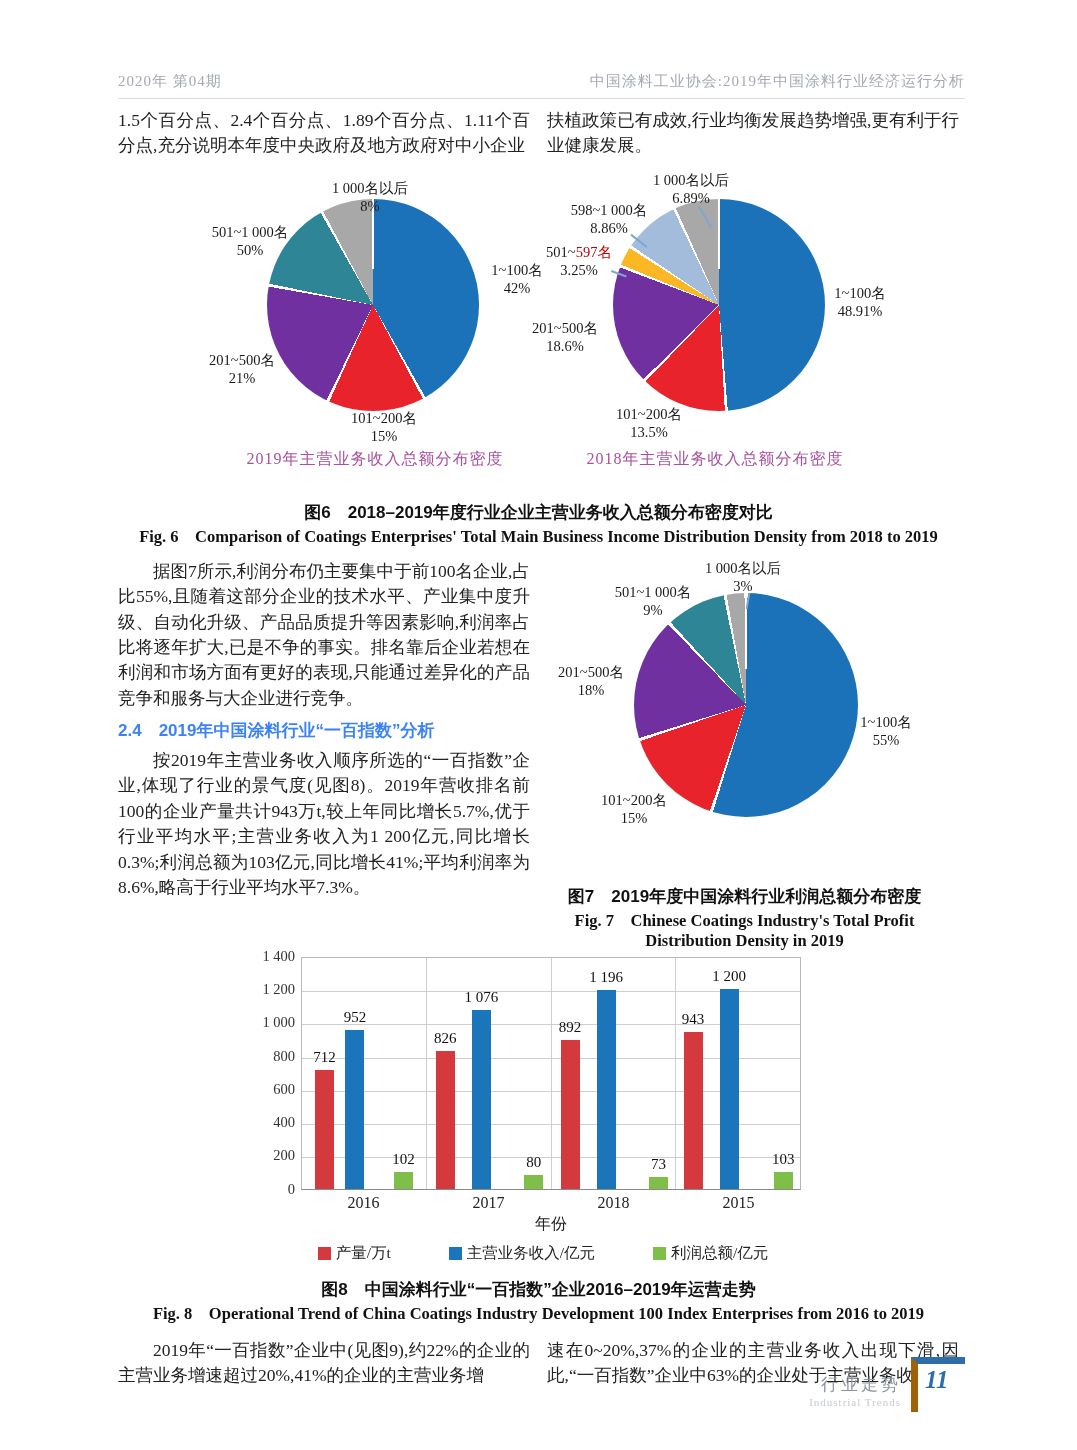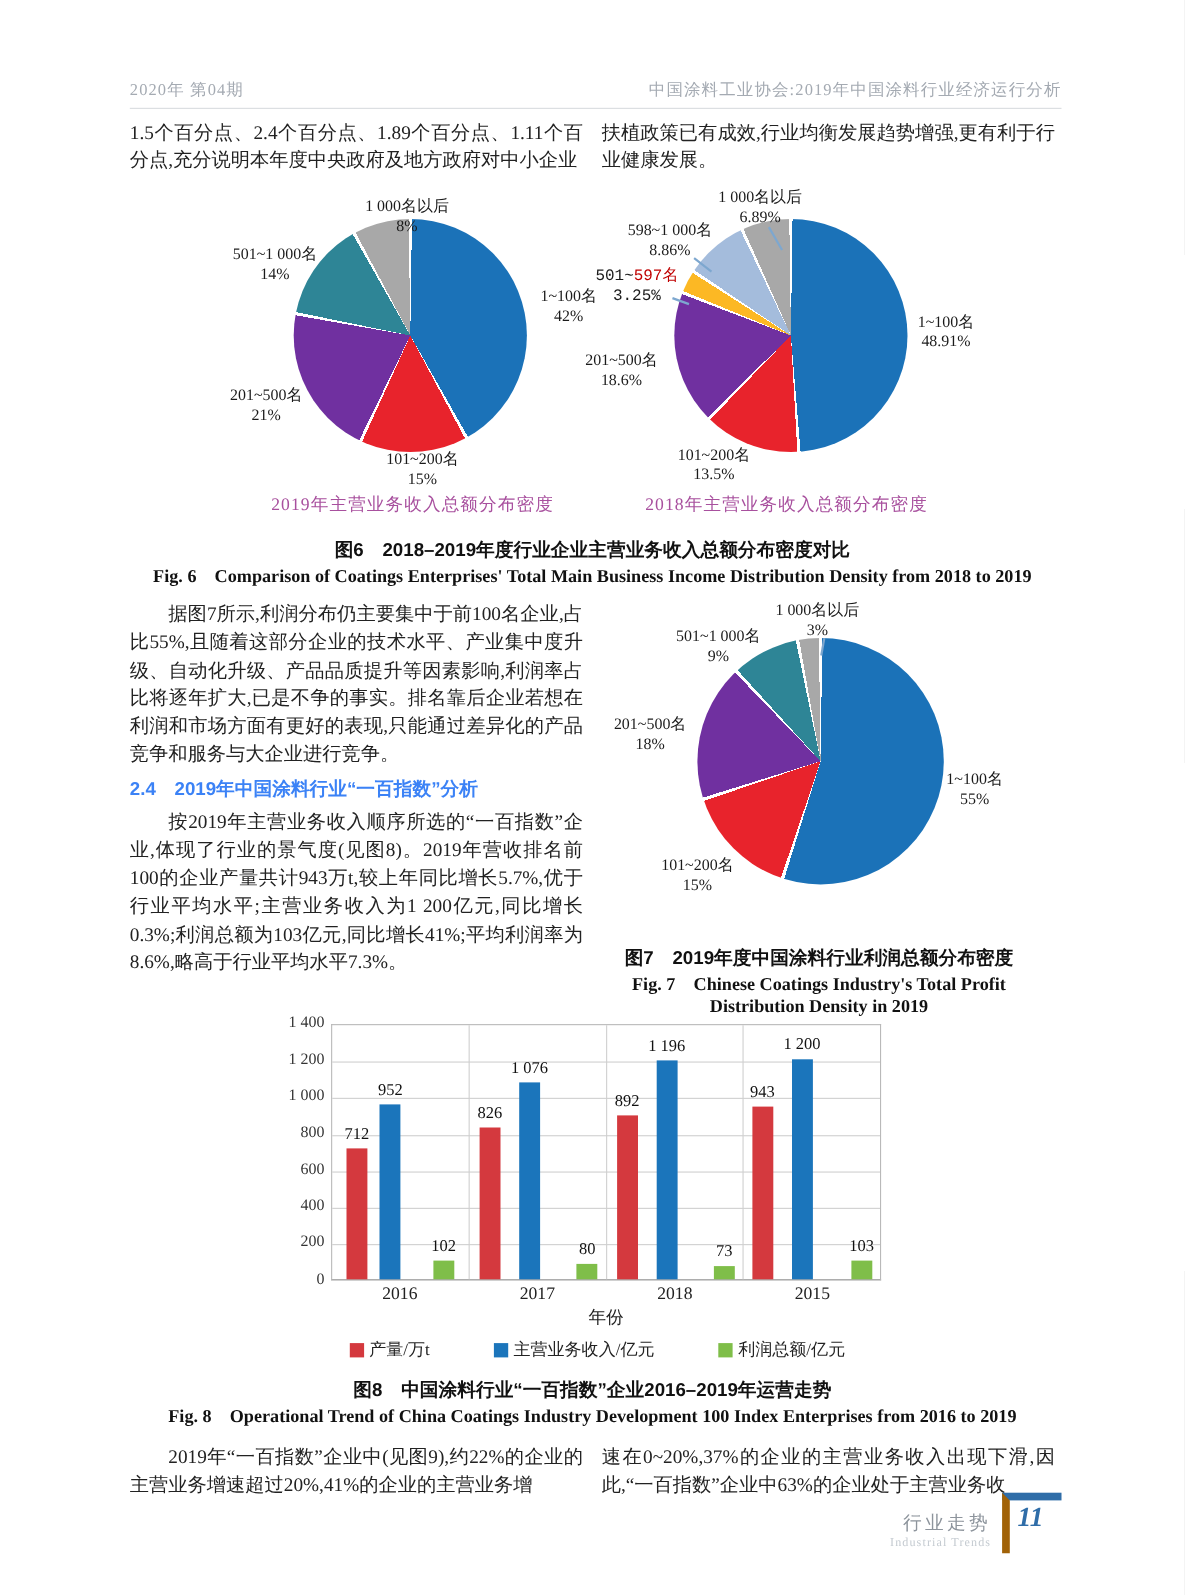--- a/index.html
+++ b/index.html
@@ -29,21 +29,21 @@
   .pie-lbl{
     position:absolute; transform:translate(-50%,-50%); text-align:center;
     font-size:14.5px; line-height:1.25; white-space:nowrap; color:#1a1a1a;
   }
   .pie-cap{
     position:absolute; transform:translateX(-50%); white-space:nowrap;
     font-size:16px; color:#a8509e; letter-spacing:1px;
   }
   .leader{position:absolute; width:1.5px; background:#7da7cf;}
   .figcap-cn{
-    margin-top:11px; text-align:center; font-weight:bold; font-size:17px;
+    margin-top:24px; text-align:center; font-weight:bold; font-size:17px;
     font-family:"Liberation Sans","DejaVu Sans",sans-serif; color:#111;
   }
   .figcap-en{
     margin-top:3px; text-align:center; font-weight:bold; font-size:16.5px; color:#111;
   }
   .sec-head{
     margin:8px 0 6px 0; font-family:"Liberation Sans","DejaVu Sans",sans-serif;
     font-weight:bold; font-size:17px; color:#3b82f6;
   }
   .mid-row{display:flex; margin-top:12px;}
@@ -107,38 +107,38 @@
 
       <div class="pie-block pb1">
         <div class="pie" style="left: 149px; top: 30px; width: 212px; height: 212px; background: conic-gradient(rgb(255, 255, 255) 0deg, rgb(255, 255, 255) 0.8deg, rgb(27, 114, 184) 0.8deg, rgb(27, 114, 184) 150.4deg, rgb(255, 255, 255) 150.4deg, rgb(255, 255, 255) 151.2deg, rgb(255, 255, 255) 151.2deg, rgb(255, 255, 255) 152deg, rgb(232, 35, 44) 152deg, rgb(232, 35, 44) 204.4deg, rgb(255, 255, 255) 204.4deg, rgb(255, 255, 255) 205.2deg, rgb(255, 255, 255) 205.2deg, rgb(255, 255, 255) 206deg, rgb(112, 48, 160) 206deg, rgb(112, 48, 160) 280deg, rgb(255, 255, 255) 280deg, rgb(255, 255, 255) 280.8deg, rgb(255, 255, 255) 280.8deg, rgb(255, 255, 255) 281.6deg, rgb(46, 133, 150) 281.6deg, rgb(46, 133, 150) 330.4deg, rgb(255, 255, 255) 330.4deg, rgb(255, 255, 255) 331.2deg, rgb(255, 255, 255) 331.2deg, rgb(255, 255, 255) 332deg, rgb(168, 168, 168) 332deg, rgb(168, 168, 168) 359.2deg, rgb(255, 255, 255) 359.2deg, rgb(255, 255, 255) 360deg);"></div>
         <div class="pie-lbl" style="left:399px; top:110px;">
           <span>1~100名</span><br><span>42%</span></div>
         <div class="pie-lbl" style="left:266px; top:258px;">
           <span>101~200名</span><br><span>15%</span></div>
         <div class="pie-lbl" style="left:124px; top:200px;">
           <span>201~500名</span><br><span>21%</span></div>
         <div class="pie-lbl" style="left:132px; top:72px;">
-          <span>501~1 000名</span><br><span>14%</span></div>
+          <span>501~1 000名</span><br><span>50%</span></div>
         <div class="pie-lbl" style="left:252px; top:28px;">
           <span>1 000名以后</span><br><span>8%</span></div>
         <div class="pie-cap" style="left:257px; top:280px;">2019年主营业务收入总额分布密度</div>
       </div>
 
       <div class="pie-block pb2">
         <div class="pie" style="left: 75px; top: 30px; width: 212px; height: 212px; background: conic-gradient(rgb(255, 255, 255) 0deg, rgb(255, 255, 255) 0.8deg, rgb(27, 114, 184) 0.8deg, rgb(27, 114, 184) 175.258deg, rgb(255, 255, 255) 175.258deg, rgb(255, 255, 255) 176.058deg, rgb(255, 255, 255) 176.058deg, rgb(255, 255, 255) 176.858deg, rgb(232, 35, 44) 176.858deg, rgb(232, 35, 44) 223.854deg, rgb(255, 255, 255) 223.854deg, rgb(255, 255, 255) 224.654deg, rgb(255, 255, 255) 224.654deg, rgb(255, 255, 255) 225.454deg, rgb(112, 48, 160) 225.454deg, rgb(112, 48, 160) 290.807deg, rgb(255, 255, 255) 290.807deg, rgb(255, 255, 255) 291.607deg, rgb(255, 255, 255) 291.607deg, rgb(255, 255, 255) 292.407deg, rgb(252, 184, 36) 292.407deg, rgb(252, 184, 36) 302.506deg, rgb(255, 255, 255) 302.506deg, rgb(255, 255, 255) 303.306deg, rgb(255, 255, 255) 303.306deg, rgb(255, 255, 255) 304.106deg, rgb(164, 188, 220) 304.106deg, rgb(164, 188, 220) 334.398deg, rgb(255, 255, 255) 334.398deg, rgb(255, 255, 255) 335.198deg, rgb(255, 255, 255) 335.198deg, rgb(255, 255, 255) 335.998deg, rgb(168, 168, 168) 335.998deg, rgb(168, 168, 168) 359.2deg, rgb(255, 255, 255) 359.2deg, rgb(255, 255, 255) 360deg);"></div>
         <div class="leader" style="left:166px; top:36px; height:24px; transform:rotate(-30deg);"></div>
         <div class="leader" style="left:100px; top:62px; height:20px; transform:rotate(-52deg);"></div>
         <div class="leader" style="left:80px; top:97px; height:16px; transform:rotate(-70deg);"></div>
         <div class="pie-lbl" style="left:322px; top:133px;">
           <span>1~100名</span><br><span>48.91%</span></div>
         <div class="pie-lbl" style="left:111px; top:254px;">
           <span>101~200名</span><br><span>13.5%</span></div>
         <div class="pie-lbl" style="left:27px; top:168px;">
           <span>201~500名</span><br><span>18.6%</span></div>
-        <div class="pie-lbl" style="left:41px; top:92px;font-family:Liberation Mono, monospace;">
+        <div class="pie-lbl" style="left:41px; top:92px;">
           <span>501~</span><span class="red-txt">597名</span><br><span>3.25%</span></div>
         <div class="pie-lbl" style="left:71px; top:50px;">
           <span>598~1 000名</span><br><span>8.86%</span></div>
         <div class="pie-lbl" style="left:153px; top:20px;">
           <span>1 000名以后</span><br><span>6.89%</span></div>
         <div class="pie-cap" style="left:177px; top:280px;">2018年主营业务收入总额分布密度</div>
       </div>
     </div>
 
     <div class="figcap-cn">图6 2018–2019年度行业企业主营业务收入总额分布密度对比</div>

